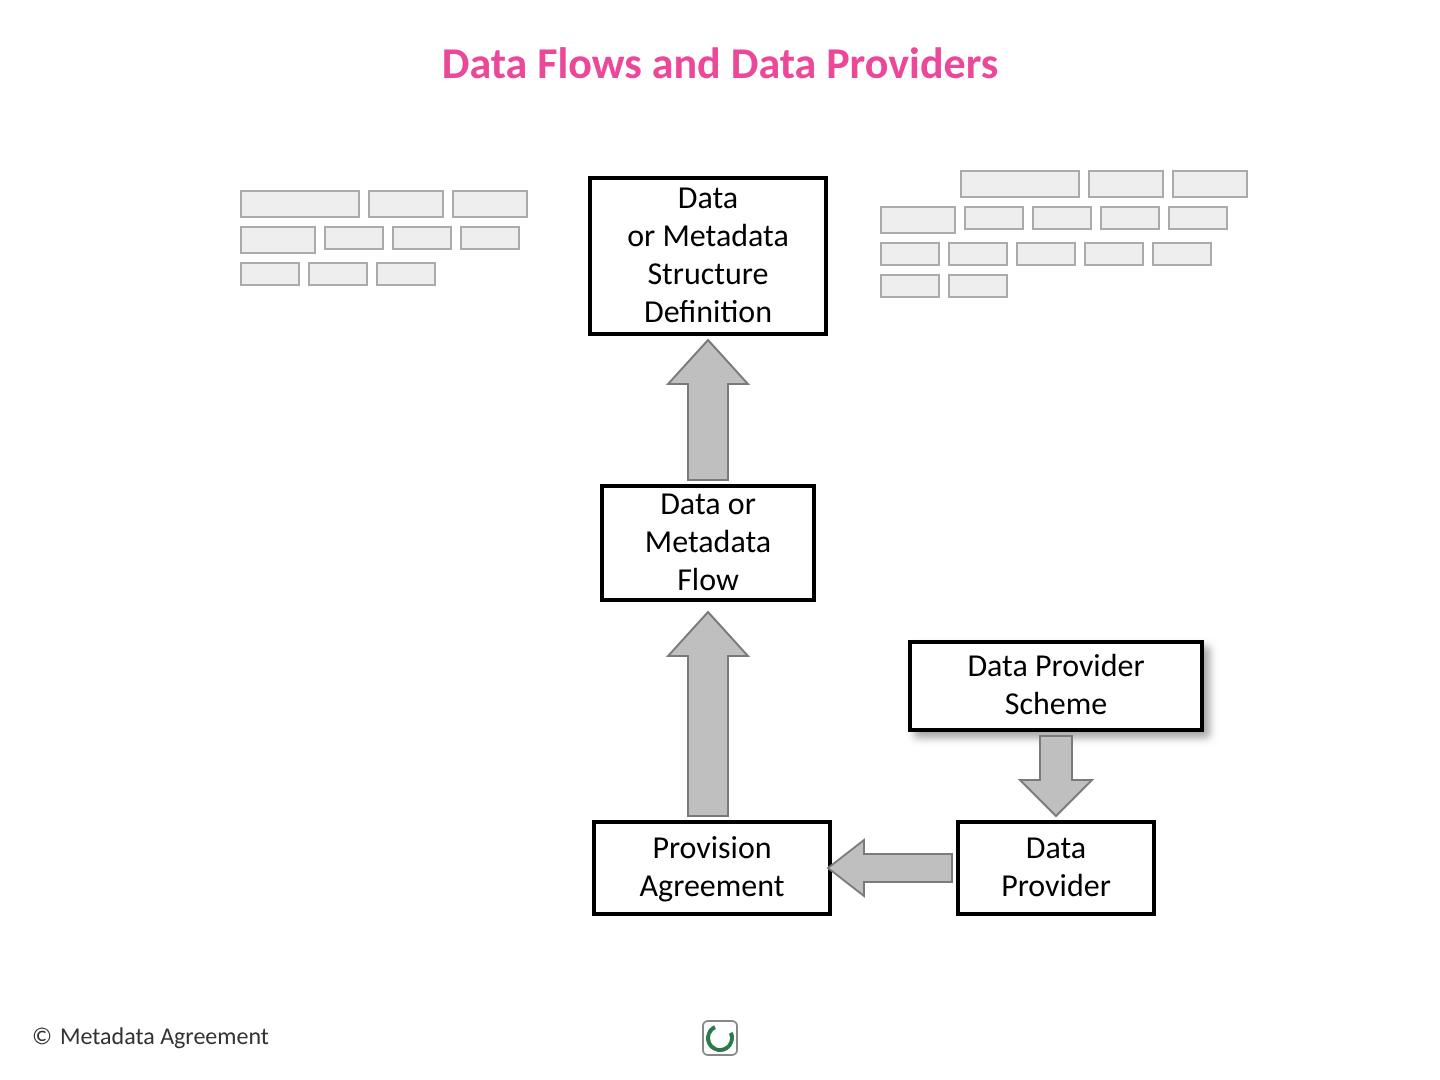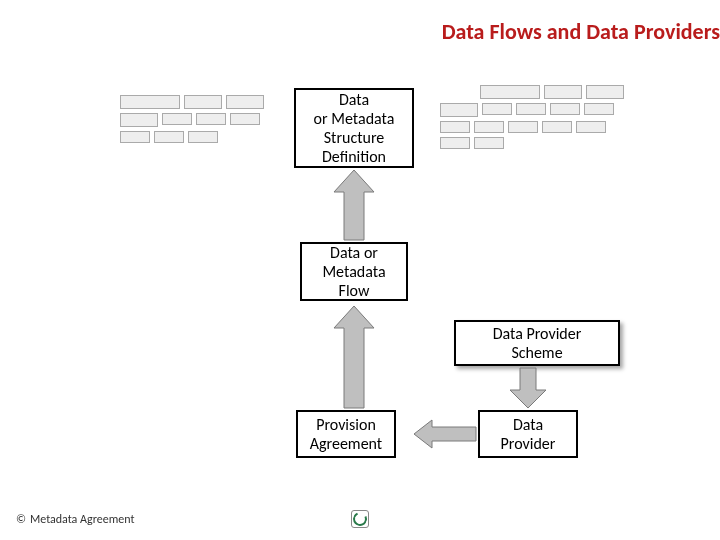--- a/index.html
+++ b/index.html
@@ -9,24 +9,24 @@
     background: #fff;
     font-family: Calibri, Arial, sans-serif;
     position: relative;
     overflow: hidden;
   }
   .title {
     position: absolute;
     top: 18px;
     left: 0;
     width: 100%;
-    text-align: right;
+    text-align: center;
     font-size: 22px;
     font-weight: bold;
-    color: #b91c1c;
+    color: #ec4899;
   }
   .node {
     position: absolute;
     border: 2px solid #000;
     background: #fff;
     display: flex;
     align-items: center;
     justify-content: center;
     text-align: center;
     font-size: 16px;
@@ -125,25 +125,25 @@
 </div>
 
 <div class="node" style="left:294px; top:88px; width:120px; height:80px;">
   <span>Data<br>or Metadata<br>Structure<br>Definition</span>
 </div>
 
 <div class="node" style="left:300px; top:242px; width:108px; height:59px;">
   <span>Data or<br>Metadata<br>Flow</span>
 </div>
 
-<div class="node shadow" style="left:454px; top:320px; width:166px; height:46px;">
+<div class="node shadow" style="left:454px; top:320px; width:148px; height:46px;">
   <span>Data Provider<br>Scheme</span>
 </div>
 
-<div class="node" style="left:296px; top:410px; width:100px; height:48px;">
+<div class="node" style="left:296px; top:410px; width:120px; height:48px;">
   <span>Provision<br>Agreement</span>
 </div>
 
 <div class="node" style="left:478px; top:410px; width:100px; height:48px;">
   <span>Data<br>Provider</span>
 </div>
 
 <svg class="arrow" style="left:334px; top:170px; width:40px; height:70px;">
   <polygon points="20,0 40,22 30,22 30,70 10,70 10,22 0,22" fill="#bfbfbf" stroke="#7a7a7a" stroke-width="1"></polygon>
 </svg>

